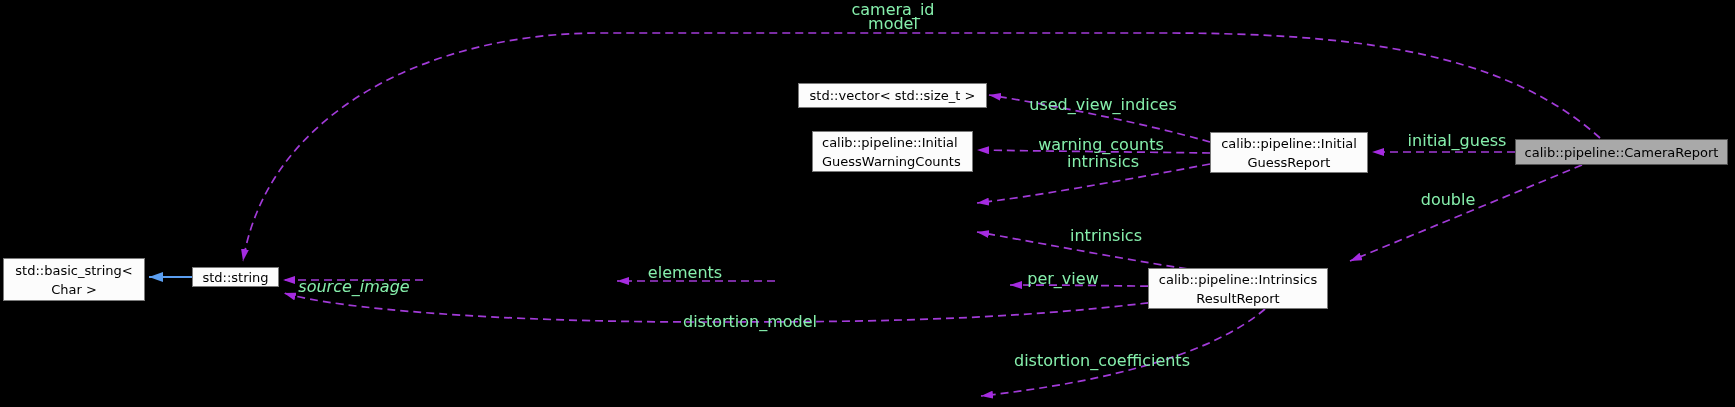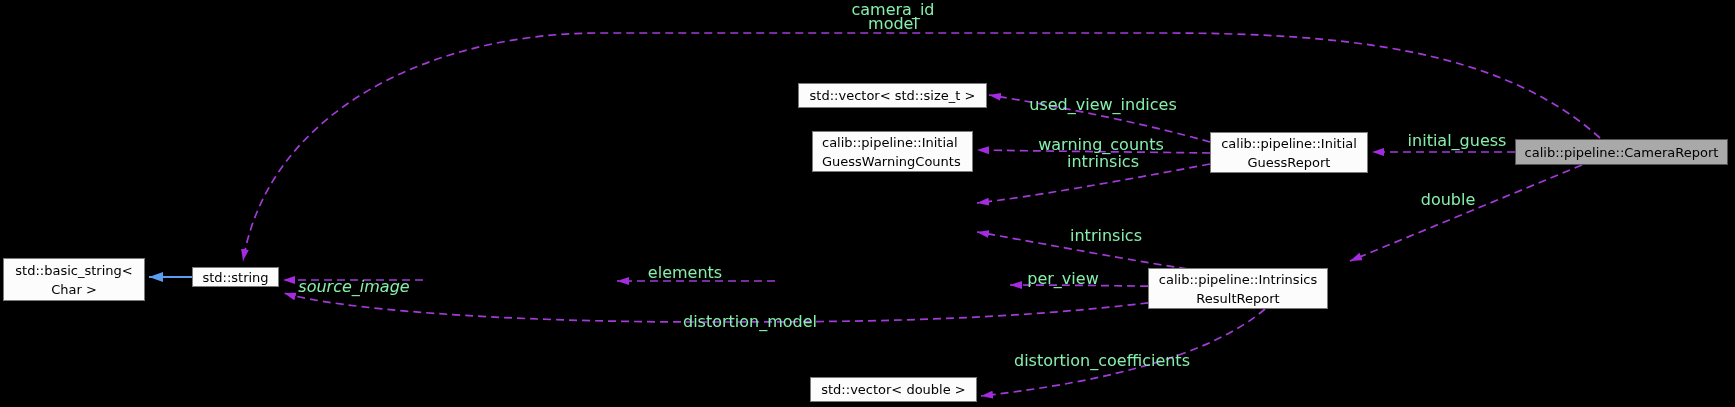--- a/index.html
+++ b/index.html
@@ -67,21 +67,20 @@
 
 
   <div class="node" style="left:1210px;top:132px;width:158px;height:41px;">calib::pipeline::Initial
 GuessReport</div>
 
   <div class="node" style="left:1148px;top:268px;width:180px;height:41px;">calib::pipeline::Intrinsics
 ResultReport</div>
 
   <div class="node hl" style="left:1515px;top:139px;width:213px;height:26px;">calib::pipeline::CameraReport</div>
 
-  <div class="node" style="left:810px;top:377px;width:167px;height:25px;">std::vector&lt; double &gt;</div>
 
   <div class="elabel two" style="left:893px;top:17px;">camera_id
 model</div>
   <div class="elabel" style="left:1103px;top:105px;">used_view_indices</div>
   <div class="elabel" style="left:1101px;top:145px;">warning_counts</div>
   <div class="elabel" style="left:1103px;top:162px;">intrinsics</div>
   <div class="elabel" style="left:1449px;top:141px;margin-left:8px;">initial_guess</div>
   <div class="elabel" style="left:1448px;top:200px;">double</div>
   <div class="elabel" style="left:1106px;top:236px;">intrinsics</div>
   <div class="elabel" style="left:1045px;top:279px;margin-left:18px;">per_view</div>

